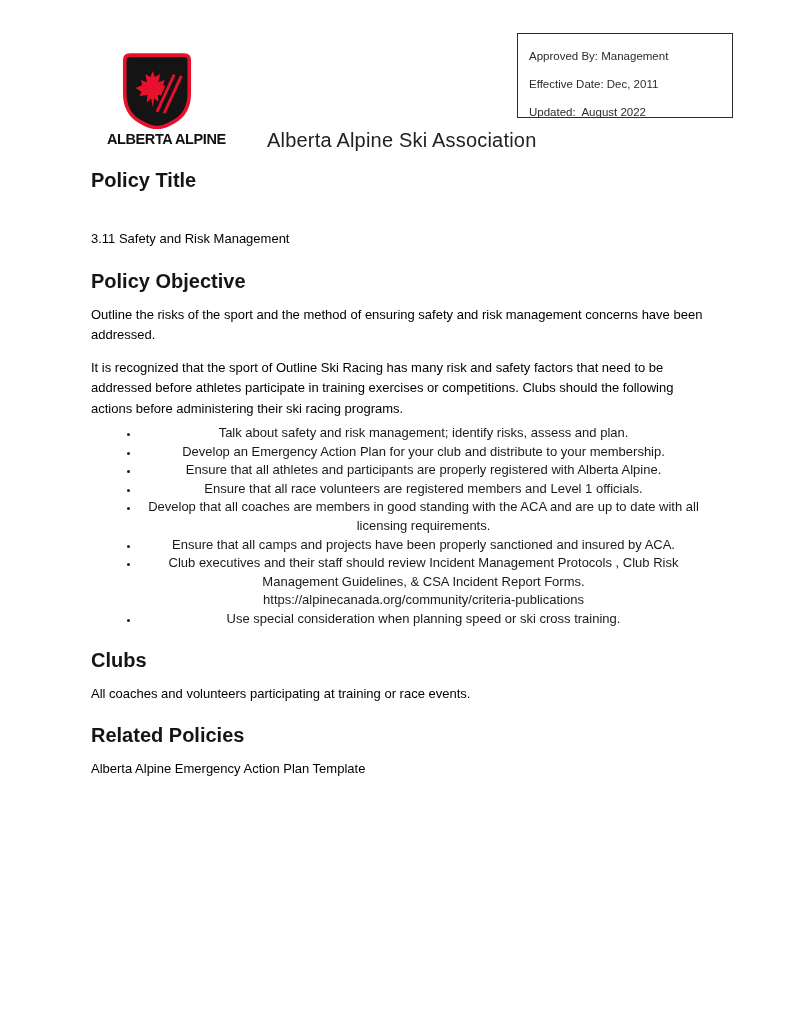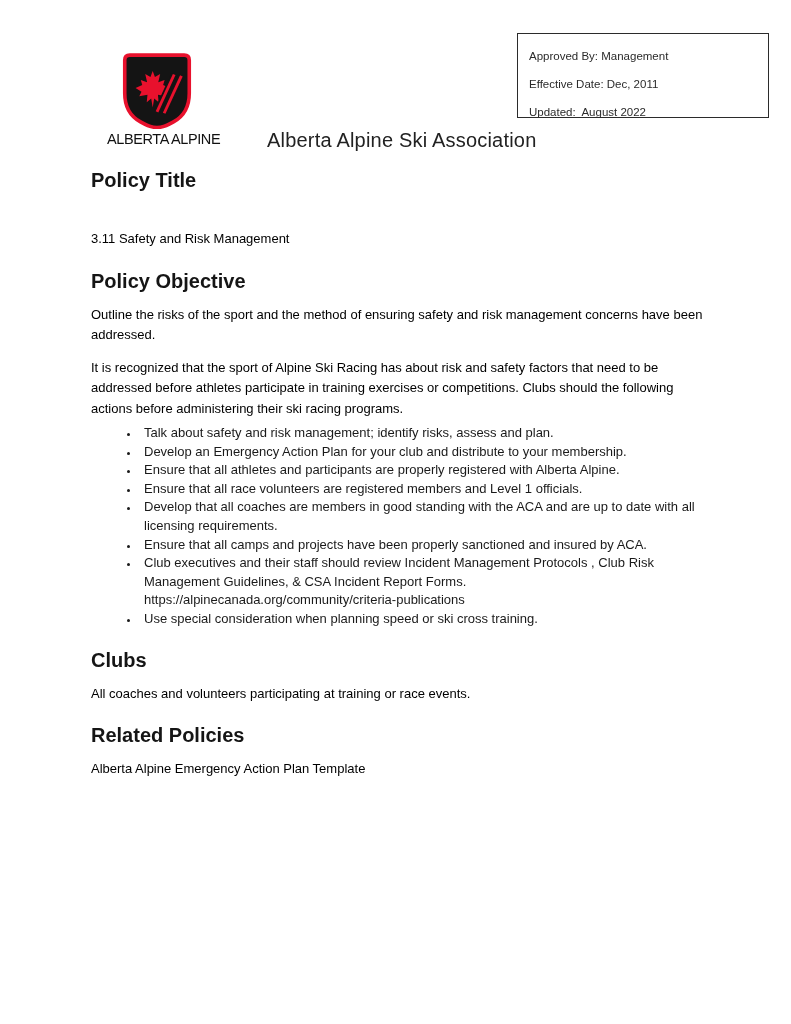--- a/index.html
+++ b/index.html
@@ -11,41 +11,41 @@
     height: 1024px;
     background: #ffffff;
     color: #1a1a1a;
     overflow: hidden;
   }
   
   .header { position: relative; height: 169px; }
   .approval-box {
     position: absolute;
     left: 517px; top: 33px;
-    width: 252px; height: 85px;
+    width: 216px; height: 85px;
     border: 1px solid #2b2b2b;
     padding: 8px 0 0 11px;
   }
   .approval-box .box-line {
     font-size: 11.5px;
     color: #2b2b2b;
     line-height: 28px;
     white-space: pre-wrap;
   }
   .logo {
     position: absolute;
     left: 107px; top: 53px;
     width: 100px;
     text-align: center;
   }
   .logo svg { display: block; margin: 0 auto; }
   .logo-text {
     margin-top: 2px;
     font-size: 14.5px;
-    font-weight: 400;
+    font-weight: 700;
     letter-spacing: -0.4px;
     color: #111111;
     white-space: nowrap;
   }
   .doc-title {
     position: absolute;
     left: 267px; top: 129px;
     font-size: 20px;
     color: #222222;
     letter-spacing: 0.2px;
@@ -63,20 +63,21 @@
   .body-text {
     font-size: 13px;
     line-height: 20.5px;
     margin: 12px 0 0 0;
     color: #000000;
   }
   .body-text.gap-large { margin-top: 37px; }
   .bullet-list {
     margin: 5px 0 11px 0;
     padding-left: 49px;
+    text-align: center;
   }
   .bullet-list li {
     font-size: 13px;
     line-height: 18.6px;
     padding-left: 4px;
     color: #1a1a1a;
   }
   .bullet-list li::marker { font-size: 11px; }
 </style>
 </head>
@@ -112,21 +113,21 @@
   </div>
 
   <div class="content">
 
     <div class="section-heading first">Policy Title</div>
     <p class="body-text gap-large">3.11 Safety and Risk Management</p>
 
     <div class="section-heading">Policy Objective</div>
     <p class="body-text">Outline the risks of the sport and the method of ensuring safety and risk management concerns have been addressed.</p>
 
-    <p class="body-text">It is recognized that the sport of Alpine Ski Racing has about risk and safety factors that need to be addressed before athletes participate in training exercises or competitions.  Clubs should the following actions before administering their ski racing programs.</p>
+    <p class="body-text">It is recognized that the sport of Outline Ski Racing has many risk and safety factors that need to be addressed before athletes participate in training exercises or competitions.  Clubs should the following actions before administering their ski racing programs.</p>
     <ul class="bullet-list">
         <li><span>Talk about safety and risk management; identify risks, assess and plan.</span></li>
         <li><span>Develop an Emergency Action Plan for your club and distribute to your membership.</span></li>
         <li><span>Ensure that all athletes and participants are properly registered with Alberta Alpine.</span></li>
         <li><span>Ensure that all race volunteers are registered members and Level 1 officials.</span></li>
         <li><span>Develop that all coaches are members in good standing with the ACA and are up to date with all licensing requirements.</span></li>
         <li><span>Ensure that all camps and projects have been properly sanctioned and insured by ACA.</span></li>
         <li><span>Club executives and their staff should review Incident Management Protocols , Club Risk Management Guidelines, &amp; CSA Incident Report Forms.</span><div>https://alpinecanada.org/community/criteria-publications</div></li>
         <li><span>Use special consideration when planning speed or ski cross training.</span></li>
       </ul>

